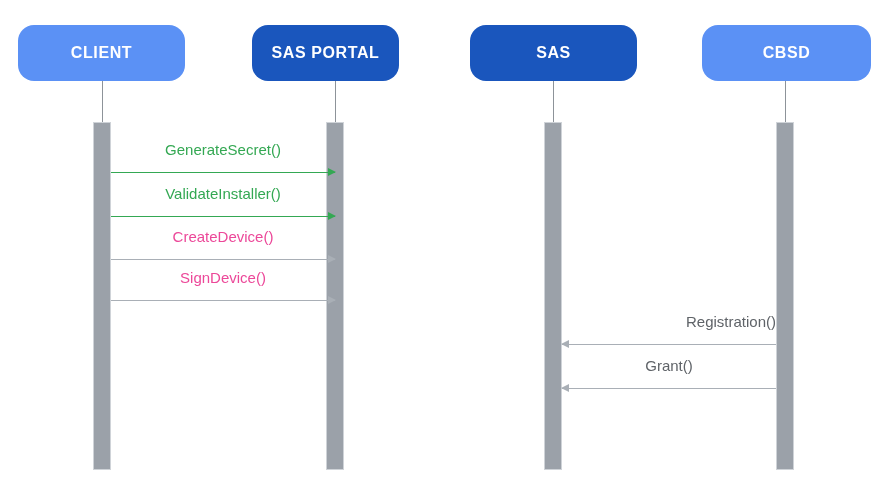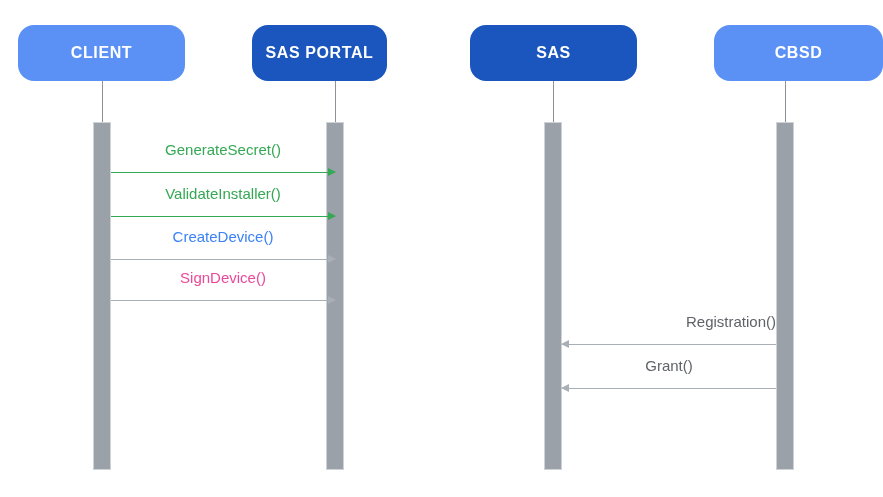--- a/index.html
+++ b/index.html
@@ -91,43 +91,43 @@
     border-right-style: solid;
   }
 </style>
 </head>
 <body>
 
 <div id="diagram" style="width: 883px; height: 497px; background: rgb(255, 255, 255);">
     <div class="participant" style="left: 18px; top: 25px; width: 167px; height: 56px; background: rgb(91, 145, 245);">CLIENT</div>
     <div class="lifeline" style="left: 102px; top: 81px; height: 41px;"></div>
     <div class="activation" style="left: 93px; top: 122px; width: 18px; height: 348px;"></div>
-    <div class="participant" style="left: 252px; top: 25px; width: 135px; height: 56px; background: rgb(26, 86, 189);">SAS PORTAL</div>
+    <div class="participant" style="left: 252px; top: 25px; width: 147px; height: 56px; background: rgb(26, 86, 189);">SAS PORTAL</div>
     <div class="lifeline" style="left: 335px; top: 81px; height: 41px;"></div>
     <div class="activation" style="left: 326px; top: 122px; width: 18px; height: 348px;"></div>
     <div class="participant" style="left: 470px; top: 25px; width: 167px; height: 56px; background: rgb(26, 86, 189);">SAS</div>
     <div class="lifeline" style="left: 553px; top: 81px; height: 41px;"></div>
     <div class="activation" style="left: 544px; top: 122px; width: 18px; height: 348px;"></div>
-    <div class="participant" style="left: 702px; top: 25px; width: 169px; height: 56px; background: rgb(91, 145, 245); margin-left: 12px;">CBSD</div>
+    <div class="participant" style="left: 702px; top: 25px; width: 169px; height: 56px; background: rgb(91, 145, 245);">CBSD</div>
     <div class="lifeline" style="left: 785px; top: 81px; height: 41px;"></div>
     <div class="activation" style="left: 776px; top: 122px; width: 18px; height: 348px;"></div>
     <div class="message" style="left: 111px; top: 172px; width: 224px;">
       <div class="msg-line" style="background: rgb(52, 168, 83);"></div>
       <div class="arrowhead right" style="border-left-color: rgb(52, 168, 83);"></div>
       <div class="msg-label" style="color: rgb(52, 168, 83);">GenerateSecret()</div>
     </div>
     <div class="message" style="left: 111px; top: 216px; width: 224px;">
       <div class="msg-line" style="background: rgb(52, 168, 83);"></div>
       <div class="arrowhead right" style="border-left-color: rgb(52, 168, 83);"></div>
       <div class="msg-label" style="color: rgb(52, 168, 83); text-align: center;">ValidateInstaller()</div>
     </div>
     <div class="message" style="left: 111px; top: 259px; width: 224px;">
       <div class="msg-line" style="background: rgb(169, 175, 182);"></div>
       <div class="arrowhead right" style="border-left-color: rgb(169, 175, 182);"></div>
-      <div class="msg-label" style="color: #3b82f6;">CreateDevice()</div>
+      <div class="msg-label" style="color: #ec4899;">CreateDevice()</div>
     </div>
     <div class="message" style="left: 111px; top: 300px; width: 224px;">
       <div class="msg-line" style="background: rgb(169, 175, 182);"></div>
       <div class="arrowhead right" style="border-left-color: rgb(169, 175, 182);"></div>
       <div class="msg-label" style="color: #ec4899;">SignDevice()</div>
     </div>
     <div class="message" style="left: 562px; top: 344px; width: 214px;">
       <div class="msg-line" style="background: rgb(169, 175, 182);"></div>
       <div class="arrowhead left" style="border-right-color: rgb(169, 175, 182);"></div>
       <div class="msg-label" style="color: rgb(95, 99, 104); text-align: right;">Registration()</div>

